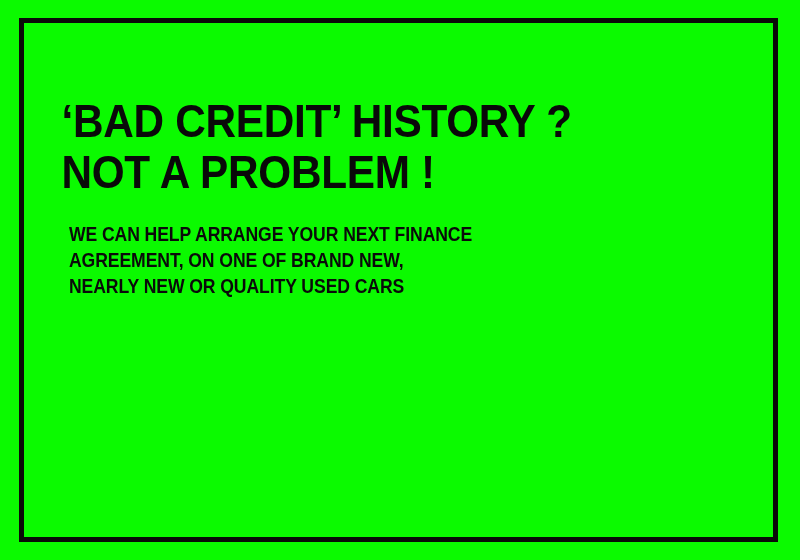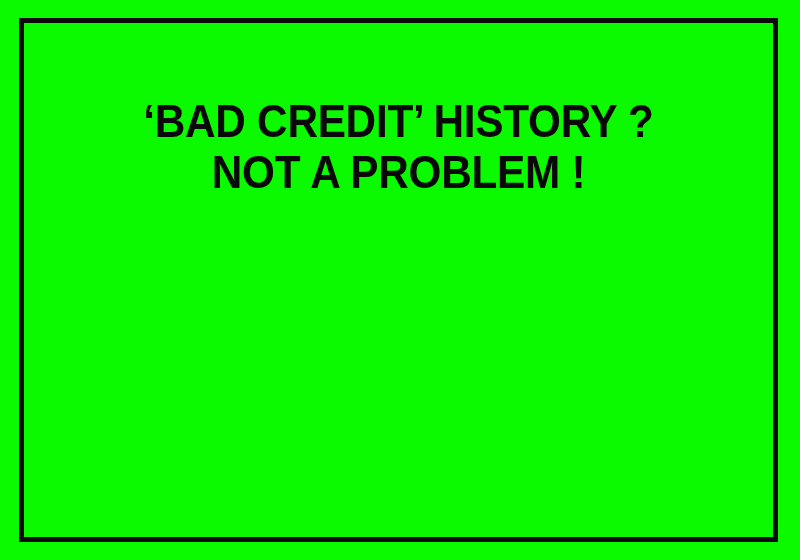--- a/index.html
+++ b/index.html
@@ -32,21 +32,21 @@
     border: 5px solid #0a0a08;
   }
 
   #content {
     position: absolute;
     left: 24px;
     top: 23px;
     width: 749px;
     height: 389px;
     box-sizing: border-box;
-    text-align: center;
+    text-align: left;
     color: #080808;
   }
 
   .headline-block {
     position: absolute;
     left: 0;
     right: 0;
     top: 72px;
   }
 
@@ -128,16 +128,21 @@
 
   <div id="poster-frame"></div>
 
   <div id="content">
 
     <div class="headline-block">
       <div class="headline">‘BAD CREDIT’ HISTORY ?</div>
       <div class="headline">NOT A PROBLEM !</div>
     </div>
 
+    <div class="body-block">
+      <div class="body-line">WE CAN HELP ARRANGE YOUR NEXT FINANCE</div>
+      <div class="body-line">AGREEMENT, ON ONE OF BRAND NEW,</div>
+      <div class="body-line">NEARLY NEW OR QUALITY USED CARS</div>
+    </div>
 
 
   </div>
 </div>
 
 </body></html>

